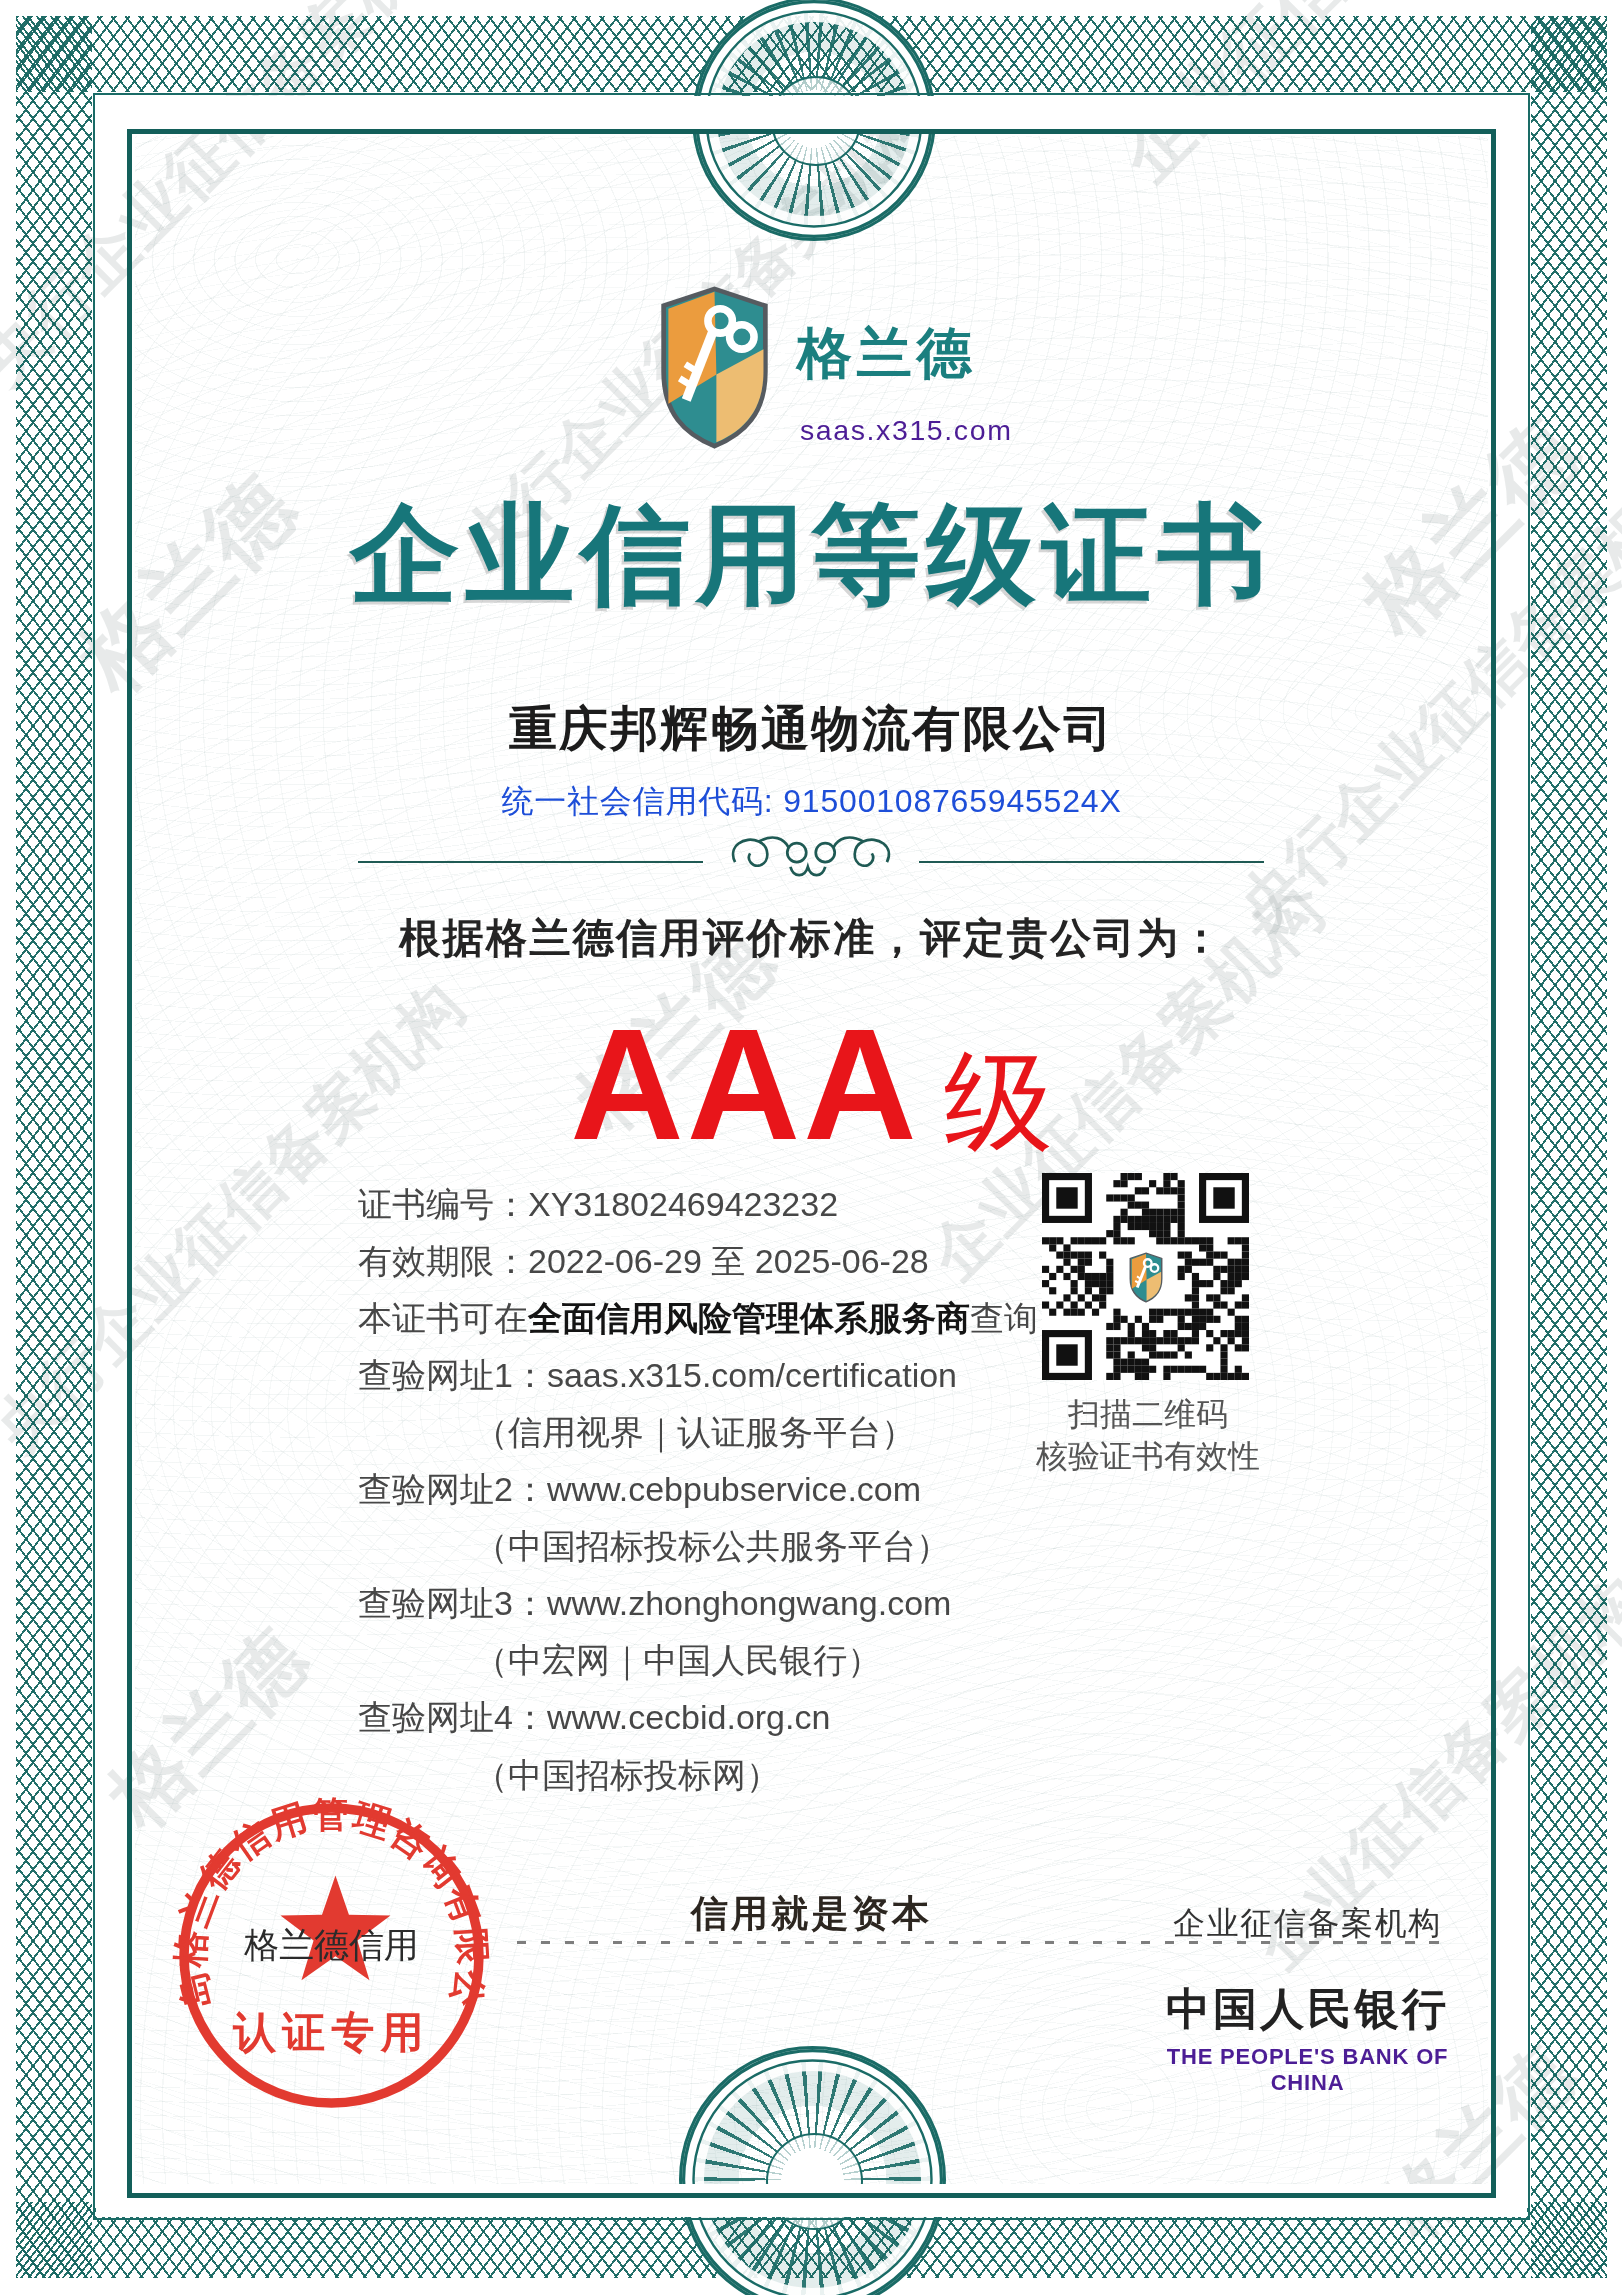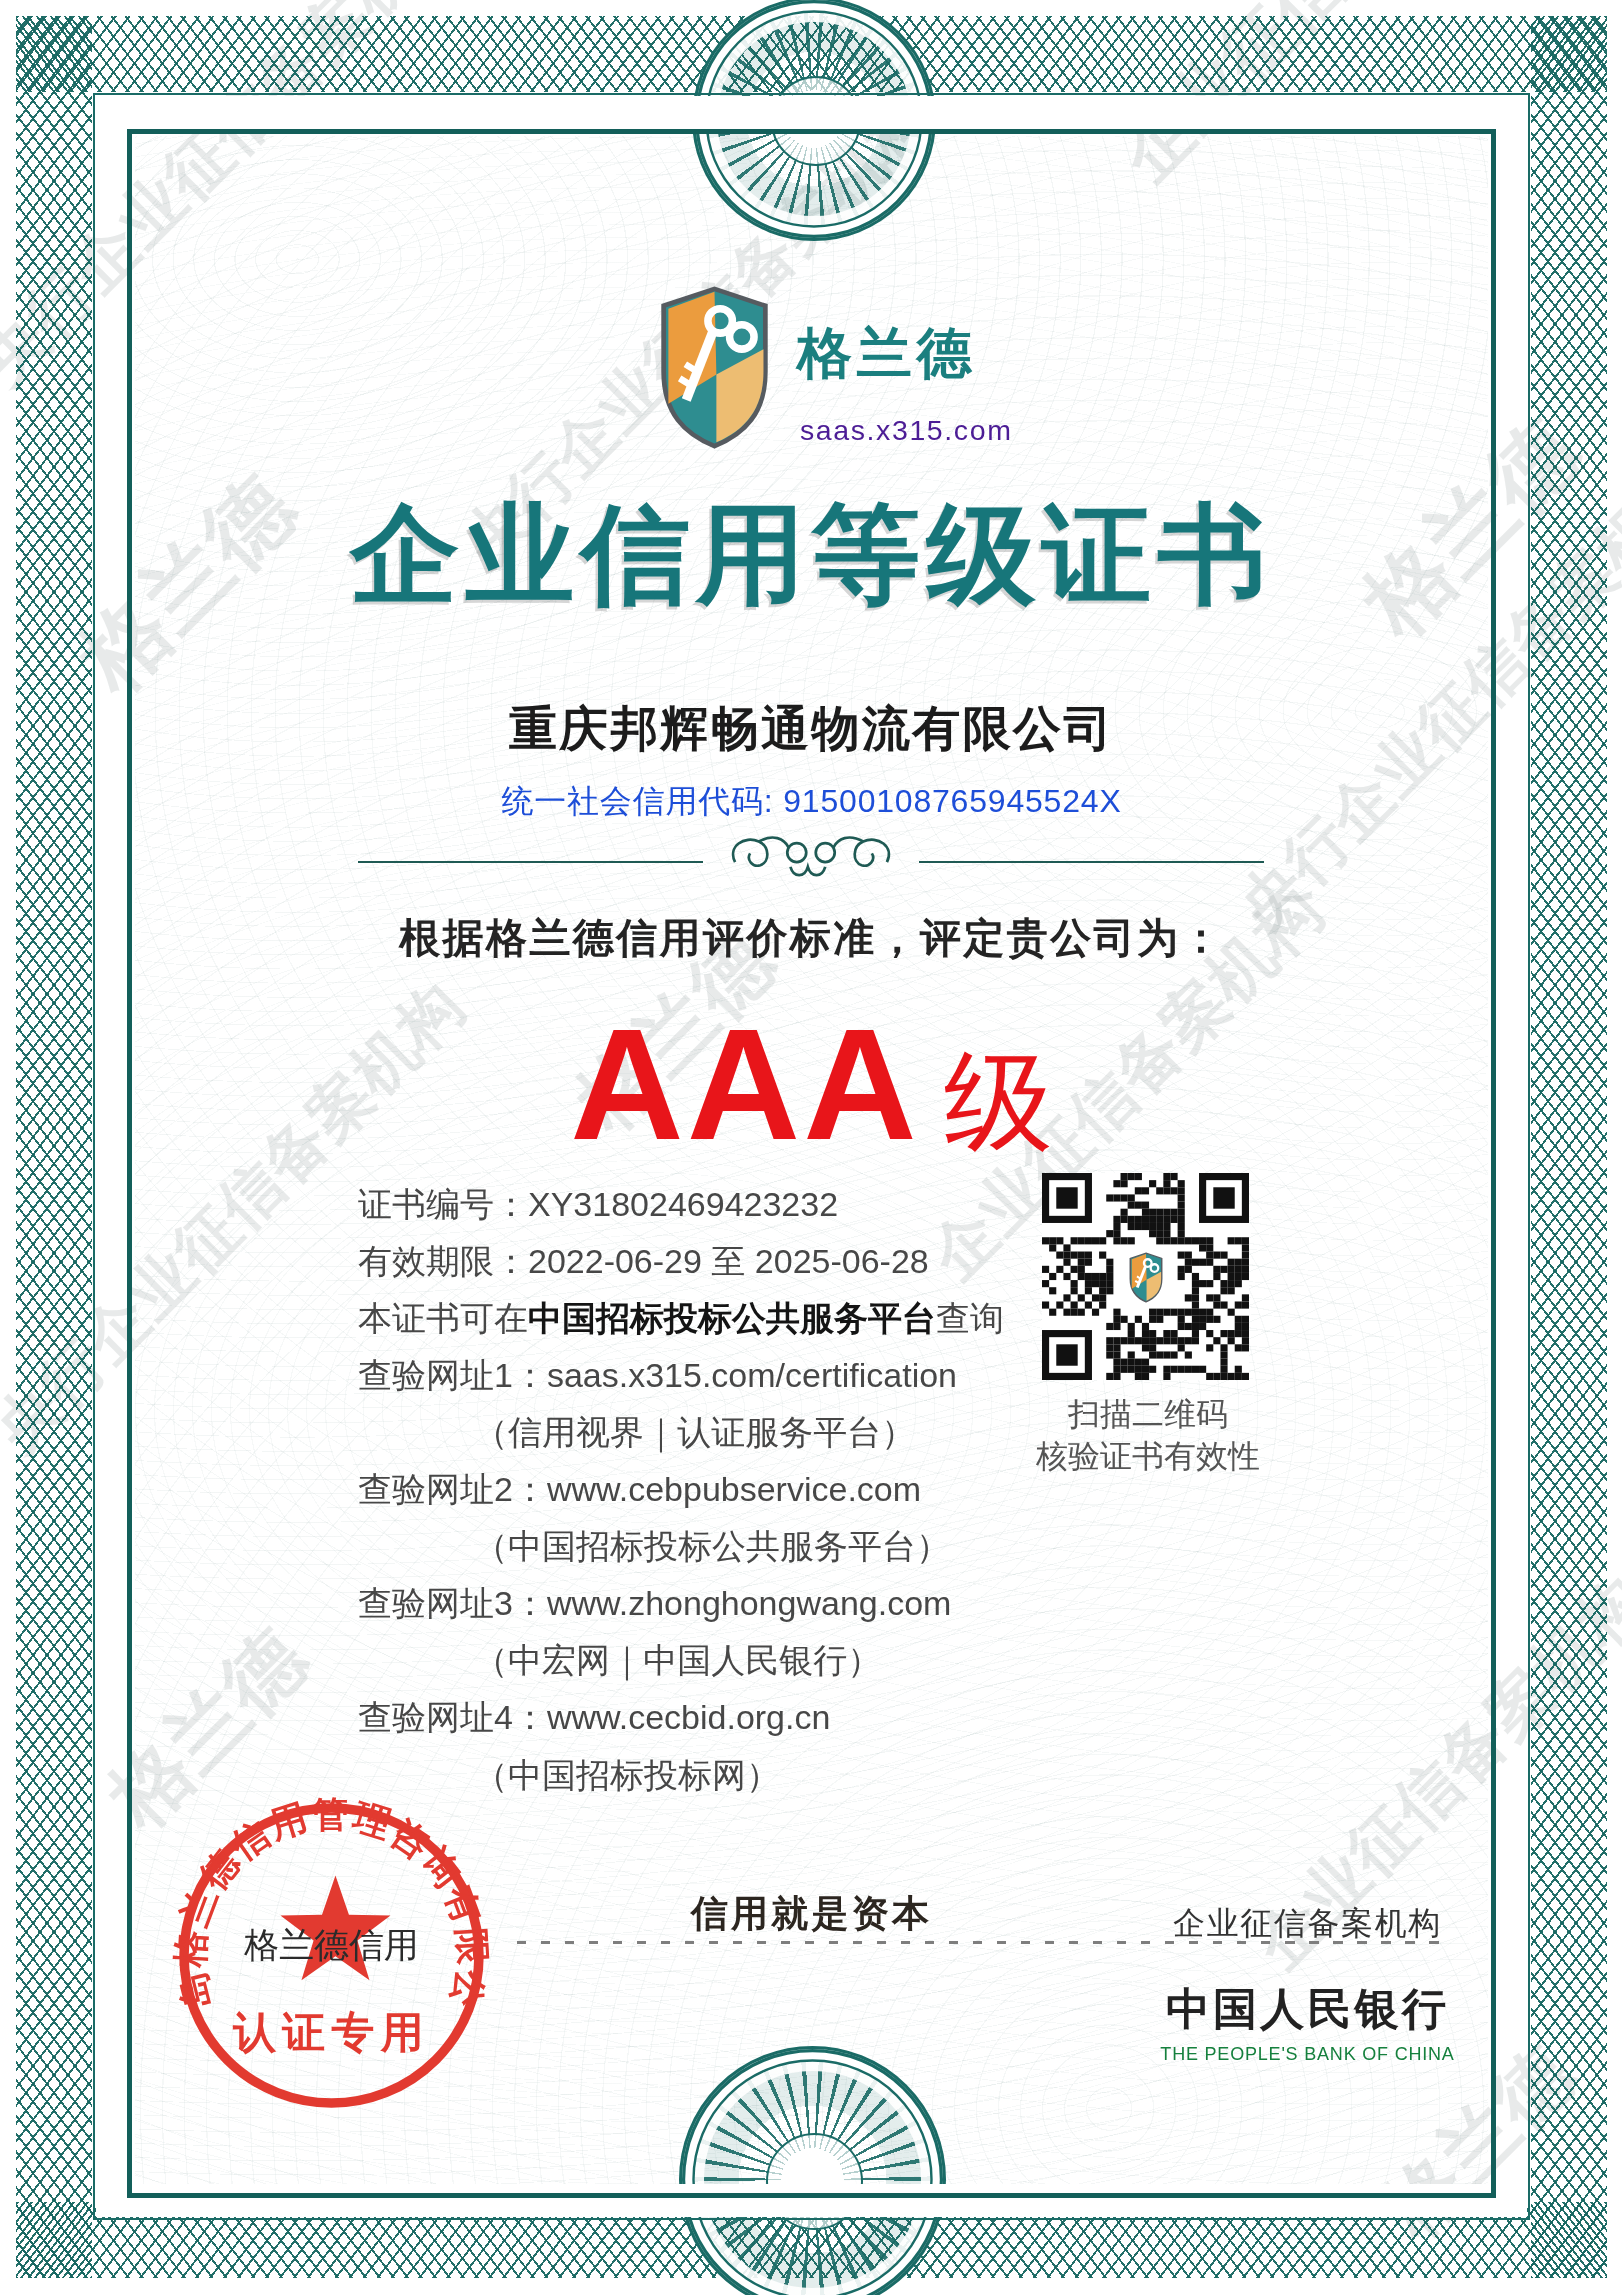--- a/index.html
+++ b/index.html
@@ -84,21 +84,21 @@
   .slogan{top:1889px;font-size:37px;font-weight:bold;color:#2c2620;letter-spacing:3.2px;}
   .dashed{position:absolute;left:517px;top:1941px;width:929px;height:3.2px;
     background:repeating-linear-gradient(90deg,#7e7e7e 0 9.5px,transparent 9.5px 24px);}
   .foot-center{position:absolute;left:498px;top:1956px;width:634px;text-align:center;
     font-size:30px;color:#3a3a3a;font-weight:500;}
   .foot-center div{margin-bottom:16px;}
   .foot-right{position:absolute;left:1141px;top:1902px;width:333px;text-align:center;}
   .fr-heading{font-size:32px;color:#333;letter-spacing:1.6px;}
   .fr-bank{margin-top:34px;font-size:44px;font-weight:bold;color:#222;
     font-family:"DejaVu Serif",serif;letter-spacing:3.2px;}
-  .fr-bank-en{margin-top:4.8px;font-size:18px;font-weight:400;color:#15803d;letter-spacing:0.8px;}
+  .fr-bank-en{margin-top:4.8px;font-size:22px;font-weight:700;color:#4c1d95;letter-spacing:0.8px;}
 
   .hidden-defs{position:absolute;width:0;height:0;overflow:hidden;}
 </style>
 </head>
 <body>
 
 <div class="page">
 
   <svg class="hidden-defs" aria-hidden="true">
     <symbol id="shield-sym" viewBox="0 0 120 175">
@@ -176,21 +176,21 @@
     </div>
 
     <div class="details">
       <div class="drow" style="top:0px;">
         <span>证书编号：</span><span>XY31802469423232</span>
       </div>
       <div class="drow" style="top:57px;">
         <span>有效期限：</span><span>2022-06-29 至 2025-06-28</span>
       </div>
       <div class="drow" style="top:114px;">
-        <span>本证书可在</span><span class="bold-seg">中国招标投标公共服务平台</span><span>查询</span>
+        <span>本证书可在</span><span class="bold-seg">全面信用风险管理体系服务商</span><span>查询</span>
       </div>
       <div class="drow" style="top:171px;">
         <span>查验网址1：</span><span>saas.x315.com/certification</span>
       </div>
       <div class="drow" style="top:228px;">
         <span class="note">（信用视界｜认证服务平台）</span>
       </div>
       <div class="drow" style="top:285px;">
         <span>查验网址2：</span><span>www.cebpubservice.com</span>
       </div>

